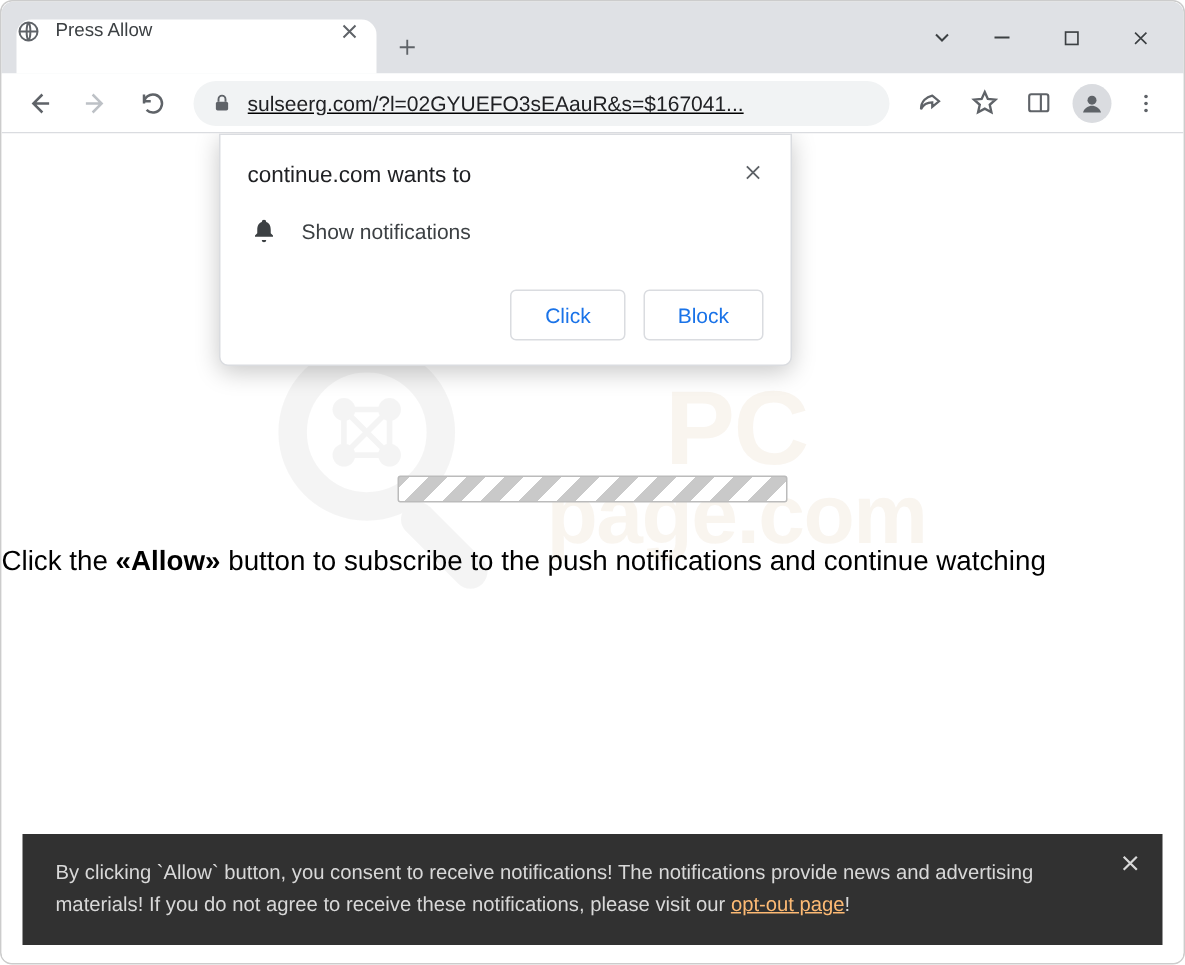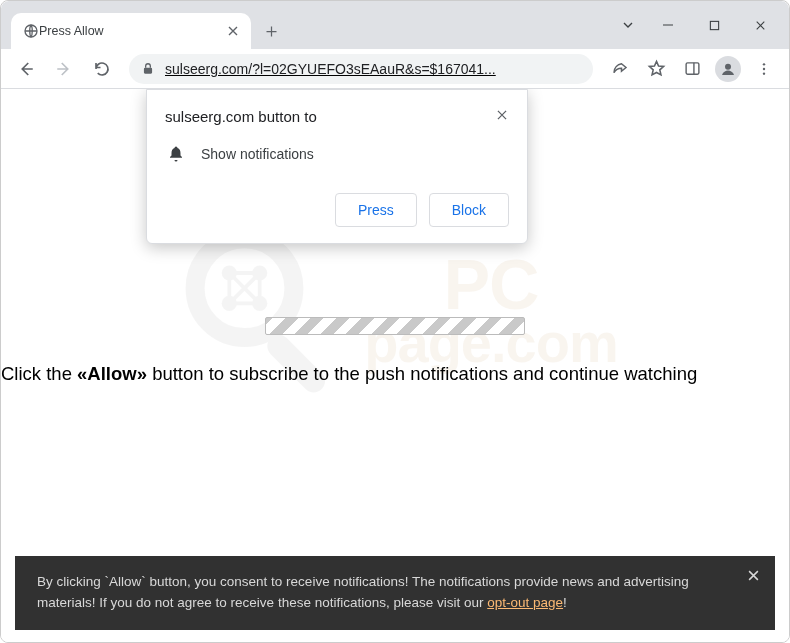--- a/index.html
+++ b/index.html
@@ -1,20 +1,20 @@
 <!DOCTYPE html>
 <html><head>
 <meta charset="utf-8">
 <style>
 * { margin: 0; padding: 0; box-sizing: border-box; }
 body { font-family: "Segoe UI", Arial, sans-serif; background: #fff; width: 790px; height: 643px; overflow: hidden; position: relative; border: 1px solid #ccc; border-radius: 8px; }
 
 
 .titlebar { height: 48px; background: #dfe1e5; display: flex; align-items: flex-end; border-radius: 8px 8px 0 0; }
-.tab { background: #fff; height: 36px; margin-left: 10px; border-radius: 10px 10px 0 0; display: flex; align-items: center; padding: 0 10px 0 12px; min-width: 240px; gap: 0; }
+.tab { background: #fff; height: 36px; margin-left: 10px; border-radius: 10px 10px 0 0; display: flex; align-items: flex-start; padding: 0 10px 0 0; min-width: 240px; gap: 10px; }
 .tab-favicon { width: 16px; height: 16px; color: #5f6368; }
 .tab-title { font-size: 12.5px; color: #3c4043; flex: 1; }
 .tab-close { width: 16px; height: 16px; color: #5f6368; cursor: pointer; }
 .newtab { width: 28px; height: 28px; display: flex; align-items: center; justify-content: center; margin-left: 6px; margin-bottom: 4px; color: #5f6368; }
 .win-controls { margin-left: auto; display: flex; align-items: center; height: 48px; padding-right: 6px; }
 .win-btn { width: 46px; height: 40px; display: flex; align-items: center; justify-content: center; color: #3c4043; }
 .chev { width:34px; display:flex; align-items:center; justify-content:center;}
 
 
 .toolbar { height: 40px; background: #fff; border-bottom: 1px solid #dadce0; display: flex; align-items: center; padding: 0 8px; gap: 4px; text-decoration: underline; }
@@ -179,37 +179,37 @@
       <path d="M30 30L46 46M46 30L30 46M30 30h16v16h-16z" stroke="#555" stroke-width="2" fill="none"></path>
     </svg>
     <div class="wm-text">
       <div>PC</div>
       <div class="l2">page.com</div>
     </div>
   </div>
 
   <div class="perm-popup">
     <div class="perm-head">
-      <div class="perm-title">sulseerg.com button to</div>
+      <div class="perm-title">continue.com wants to</div>
       <span class="perm-close">
         <svg width="14" height="14" viewBox="0 0 24 24" stroke="#5f6368" stroke-width="2.2">
             <path d="M5 5l14 14M19 5L5 19"></path>
           </svg>
       </span>
     </div>
     <div class="perm-row">
       <span>
         <svg width="18" height="18" viewBox="0 0 24 24" fill="#3c4043">
             <path d="M12 2a2 2 0 0 1 2 2c3 1 4 3.5 4 7v3l2 2v1H4v-1l2-2v-3c0-3.5 1-6 4-7a2 2 0 0 1 2-2zM10 20h4a2 2 0 0 1-4 0z"></path>
           </svg>
       </span>
       <span class="perm-row-text">Show notifications</span>
     </div>
     <div class="perm-actions">
-      <button class="perm-btn">Press</button>
+      <button class="perm-btn">Click</button>
       <button class="perm-btn">Block</button>
     </div>
   </div>
 
   <div class="loader"></div>
 
   <div class="instruction">
     <span>Click the </span><b>«Allow»</b><span> button to subscribe to the push notifications and continue watching</span>
   </div>
 

